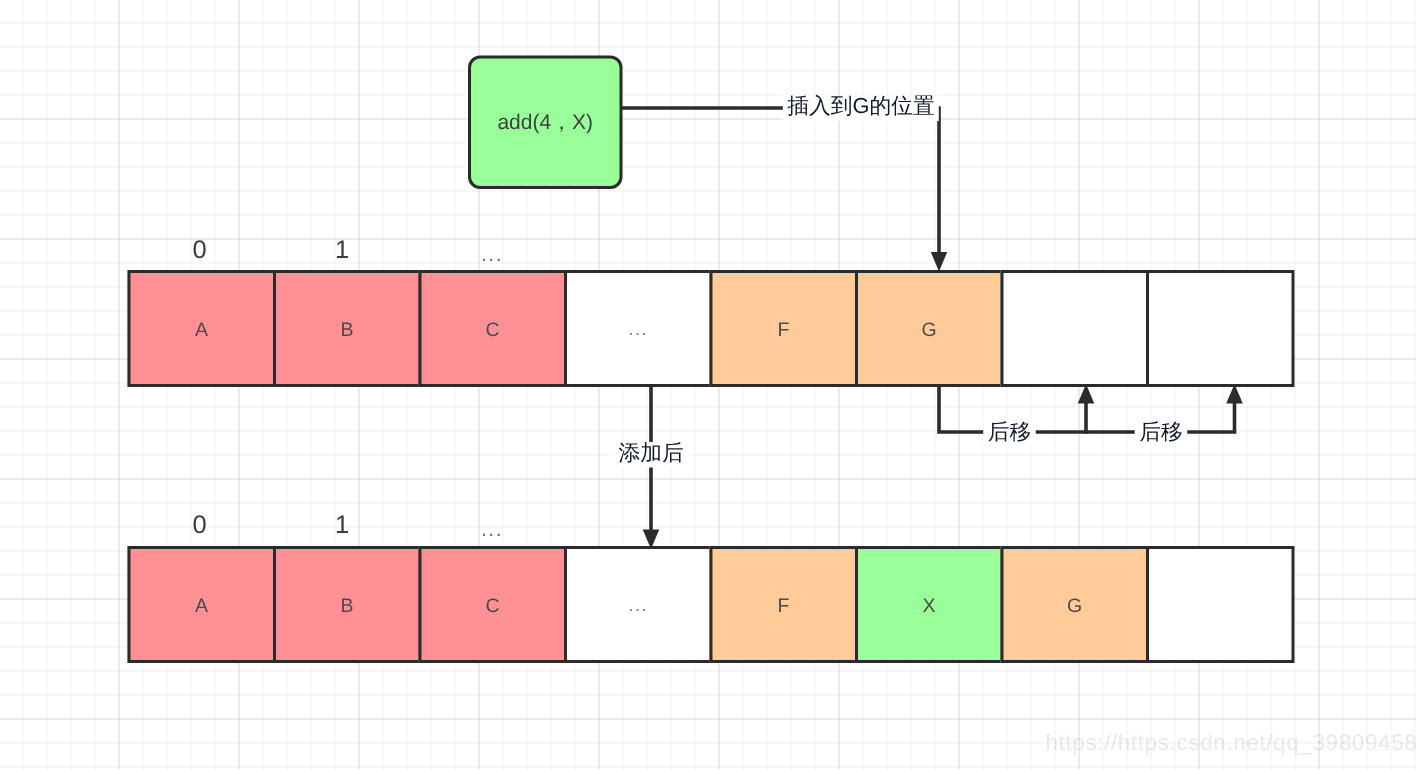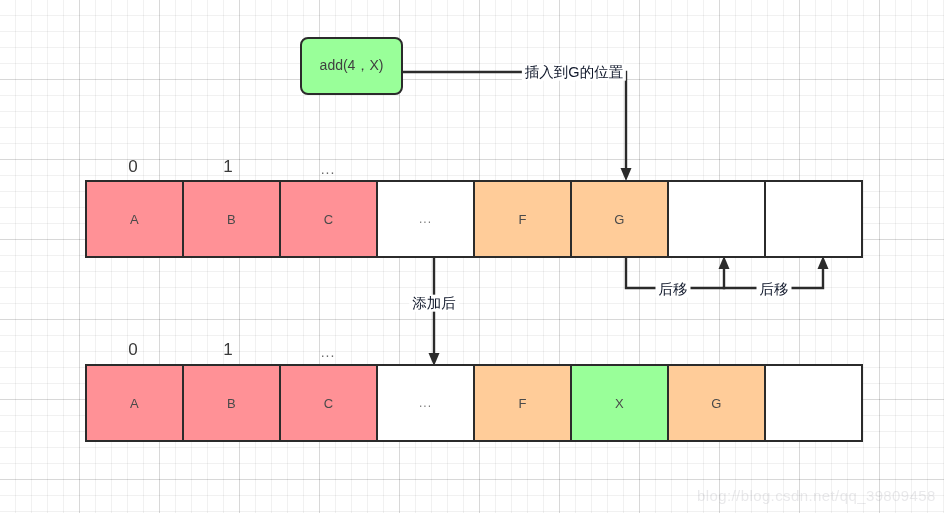--- a/index.html
+++ b/index.html
@@ -115,21 +115,21 @@
     <path d="M626 258 L626 288 L724 288 L724 268" fill="none" stroke="#2b2b2b" stroke-width="2.4" stroke-linecap="square" stroke-linejoin="miter"></path>
     <path d="M724 256 L718.5 269 L729.5 269 Z" fill="#2b2b2b"></path>
   </g>
 
   <g>
     <path d="M724 288 L823 288 L823 268" fill="none" stroke="#2b2b2b" stroke-width="2.4" stroke-linecap="square" stroke-linejoin="miter"></path>
     <path d="M823 256 L817.5 269 L828.5 269 Z" fill="#2b2b2b"></path>
   </g>
 </svg>
 
-<div class="opbox" style="left:300px;top:37px;width:103px;height:58px;">
+<div class="opbox" style="left:312px;top:37px;width:103px;height:89px;">
   <span>add(4，X)</span>
 </div>
 
 <div class="idx" style="left:133px;top:158px;">0</div>
 <div class="idx" style="left:228px;top:158px;">1</div>
 <div class="idx dots" style="left:328px;top:162px;">...</div>
 
 <div class="row" id="row-before" style="left:85px;top:180px;">
     <div class="cell c-pink" style="width: 99px; height: 78px;">
       <span>A</span>
@@ -189,13 +189,13 @@
   </div>
 
 <div class="conn-label cn" style="left:574px;top:72px;">插入到G的位置</div>
 
 <div class="conn-label cn" style="left:673px;top:289px;">后移</div>
 
 <div class="conn-label cn" style="left:774px;top:289px;">后移</div>
 
 <div class="conn-label cn" style="left:434px;top:303px;">添加后</div>
 
-<div class="watermark">blog://blog.csdn.net/qq_39809458</div>
+<div class="watermark">https://https.csdn.net/qq_39809458</div>
 
 </body></html>

